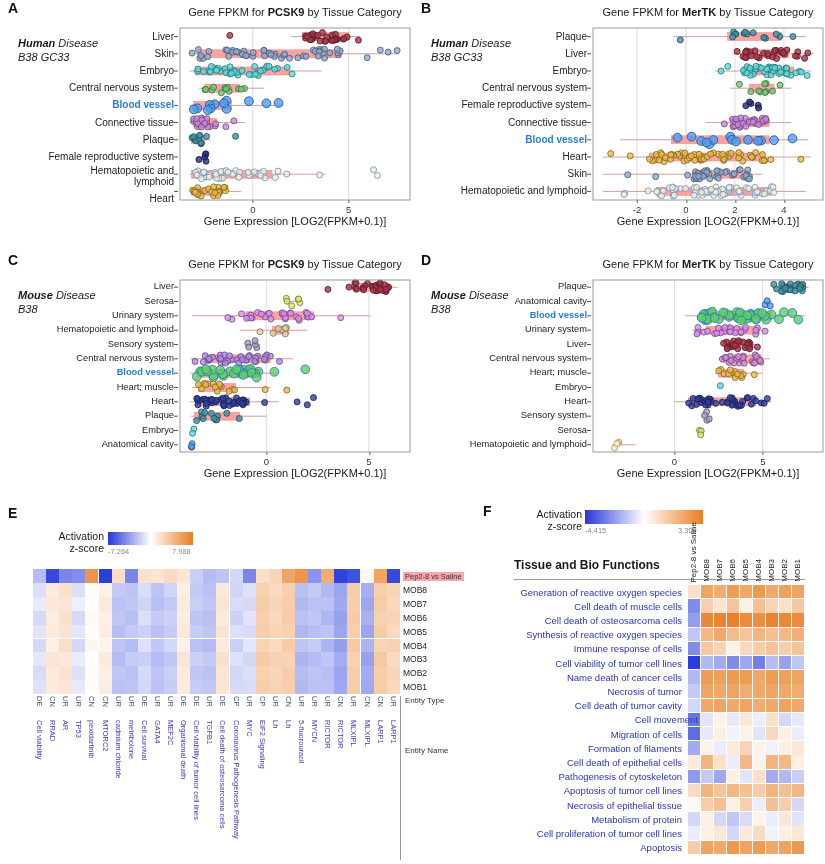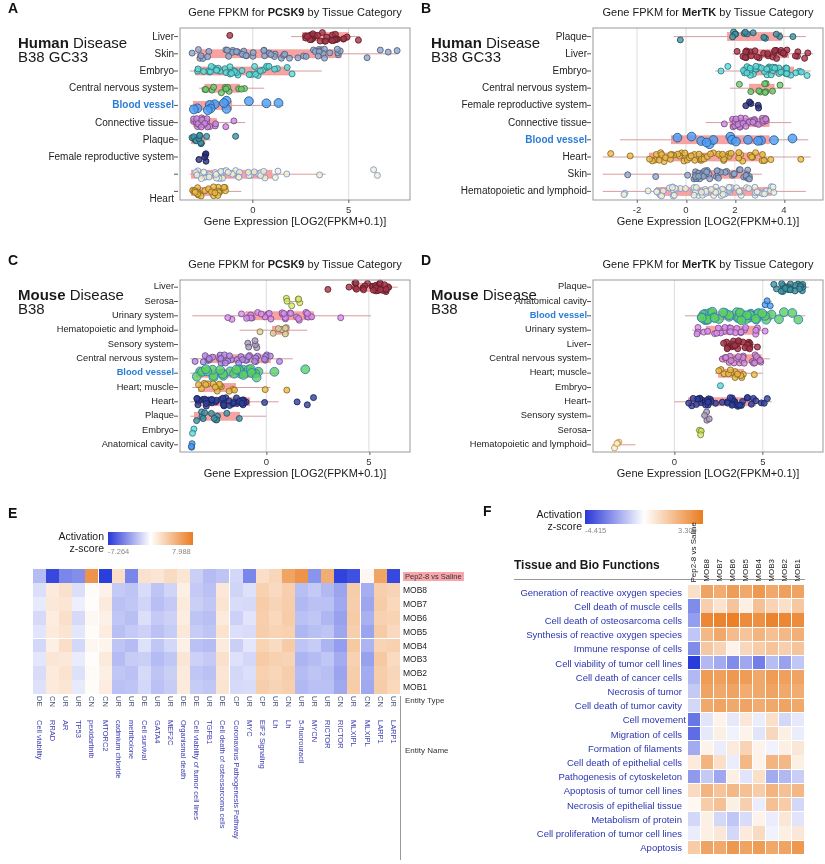--- a/index.html
+++ b/index.html
@@ -2,21 +2,21 @@
 <html><head>
 <meta charset="utf-8">
 <style>
   html,body{margin:0;padding:0;}
   body{width:825px;height:864px;position:relative;background:#fff;
        font-family:"Liberation Sans",sans-serif;color:#222;overflow:hidden;}
   .panel{position:absolute;}
   .strip{width:412px;height:250px;}
   .plabel{position:absolute;left:8px;top:0;font-size:14px;font-weight:bold;color:#111;}
   .ptitle{position:absolute;left:178px;top:6px;width:234px;text-align:center;font-size:11px;color:#1a1a1a;white-space:nowrap;}
-  .dataset{position:absolute;left:18px;top:36px;font-size:15px;line-height:14px;color:#1a1a1a;}
+  .dataset{position:absolute;left:18px;top:36px;font-size:11px;line-height:14px;color:#1a1a1a;font-style:italic;}
   .cats{position:absolute;left:0;top:28px;width:174px;height:172px;}
   .cat-label{position:absolute;left:0;width:100%;text-align:right;transform:translateY(-50%);
              white-space:pre-line;line-height:1.05;color:#222;}
   .f10 .cat-label{font-size:10px;} .f9 .cat-label{font-size:9.3px;}
   .cat-label.hl{color:#2b7cd6;font-weight:bold;}
   .plot{position:absolute;left:172px;top:28px;width:238px;height:172px;overflow:visible;}
   .xticks{position:absolute;left:180px;top:201px;width:230px;height:13px;}
   .xtick{position:absolute;top:3px;transform:translateX(-50%);font-size:9.5px;color:#333;}
   .xtick::before{content:"";position:absolute;left:50%;top:-4px;width:1px;height:3px;background:#666;}
   .xlab{position:absolute;left:180px;top:215px;width:230px;text-align:center;font-size:11px;color:#1a1a1a;white-space:nowrap;}
@@ -51,20 +51,22 @@
     </div>
   <div class="cats">
       <div class="cat-label" style="top: 8.6px;">Liver</div>
       <div class="cat-label" style="top: 25.8px;">Skin</div>
       <div class="cat-label" style="top: 43px;">Embryo</div>
       <div class="cat-label" style="top: 60.2px;">Central nervous system</div>
       <div class="cat-label hl" style="top: 77.4px;">Blood vessel</div>
       <div class="cat-label" style="top: 94.6px;">Connective tissue</div>
       <div class="cat-label" style="top: 111.8px;">Plaque</div>
       <div class="cat-label" style="top: 129px;">Female reproductive system</div>
+      <div class="cat-label" style="top: 148.2px;">Hematopoietic and
+lymphoid</div>
       <div class="cat-label" style="top: 171.4px;">Heart</div>
     </div>
   <svg class="plot" viewBox="-8 0 238 172">
       <line x1="72.8" y1="0" x2="72.8" y2="172" stroke="#dcdcdc" stroke-width="1"></line>
       <line x1="168.7" y1="0" x2="168.7" y2="172" stroke="#dcdcdc" stroke-width="1"></line>
       <line x1="-6" y1="8.6" x2="-2" y2="8.6" stroke="#555" stroke-width="1"></line>
       <line x1="111.2" y1="8.6" x2="180.2" y2="8.6" stroke="#d89c9c" stroke-width="1"></line>
       <rect x="122.7" y="4.6" width="46.0" height="8" fill="#f8a2a2" stroke="#ee9090" stroke-width="0.6"></rect>
       <circle cx="125.6" cy="7.9" r="3" fill="#a53448" fill-opacity="0.8" stroke="rgb(96,30,42)" stroke-width="0.9"></circle>
       <circle cx="157.5" cy="11.1" r="3" fill="#a53448" fill-opacity="0.8" stroke="rgb(96,30,42)" stroke-width="0.9"></circle>
@@ -1906,24 +1908,24 @@
       <div class="hm-cell" style="left: 297px; top: 340.6px; width: 12.2px; height: 13.4px; background: rgb(240, 164, 100);"></div>
       <div class="hm-cell" style="left: 310px; top: 340.6px; width: 12.2px; height: 13.4px; background: rgb(238, 152, 80);"></div>
     </div>
   <div id="frows">
       <div class="frowlab" style="left: 0px; width: 200px; top: 86.5px;">Generation of reactive oxygen species</div>
       <div class="frowlab" style="left: 0px; width: 200px; top: 100.7px;">Cell death of muscle cells</div>
       <div class="frowlab" style="left: 0px; width: 200px; top: 114.9px;">Cell death of osteosarcoma cells</div>
       <div class="frowlab" style="left: 0px; width: 200px; top: 129.1px;">Synthesis of reactive oxygen species</div>
       <div class="frowlab" style="left: 0px; width: 200px; top: 143.3px;">Immune response of cells</div>
       <div class="frowlab" style="left: 0px; width: 200px; top: 157.5px;">Cell viability of tumor cell lines</div>
-      <div class="frowlab" style="left: 0px; width: 200px; top: 171.7px;">Cell death of cancer cells</div>
+      <div class="frowlab" style="left: 0px; width: 200px; top: 171.7px;">Name death of cancer cells</div>
       <div class="frowlab" style="left: 0px; width: 200px; top: 185.9px;">Necrosis of tumor</div>
       <div class="frowlab" style="left: 0px; width: 200px; top: 200.1px;">Cell death of tumor cavity</div>
-      <div class="frowlab" style="left: 4px; width: 200px; top: 214.3px;">Cell movement</div>
+      <div class="frowlab" style="left: 16px; width: 200px; top: 214.3px;">Cell movement</div>
       <div class="frowlab" style="left: 0px; width: 200px; top: 228.5px;">Migration of cells</div>
       <div class="frowlab" style="left: 0px; width: 200px; top: 242.7px;">Formation of filaments</div>
       <div class="frowlab" style="left: 0px; width: 200px; top: 256.9px;">Cell death of epithelial cells</div>
       <div class="frowlab" style="left: 0px; width: 200px; top: 271.1px;">Pathogenesis of cytoskeleton</div>
       <div class="frowlab" style="left: 0px; width: 200px; top: 285.3px;">Apoptosis of tumor cell lines</div>
       <div class="frowlab" style="left: 0px; width: 200px; top: 299.5px;">Necrosis of epithelial tissue</div>
       <div class="frowlab" style="left: 0px; width: 200px; top: 313.7px;">Metabolism of protein</div>
       <div class="frowlab" style="left: 0px; width: 200px; top: 327.9px;">Cell proliferation of tumor cell lines</div>
       <div class="frowlab" style="left: 0px; width: 200px; top: 342.1px;">Apoptosis</div>
     </div>

